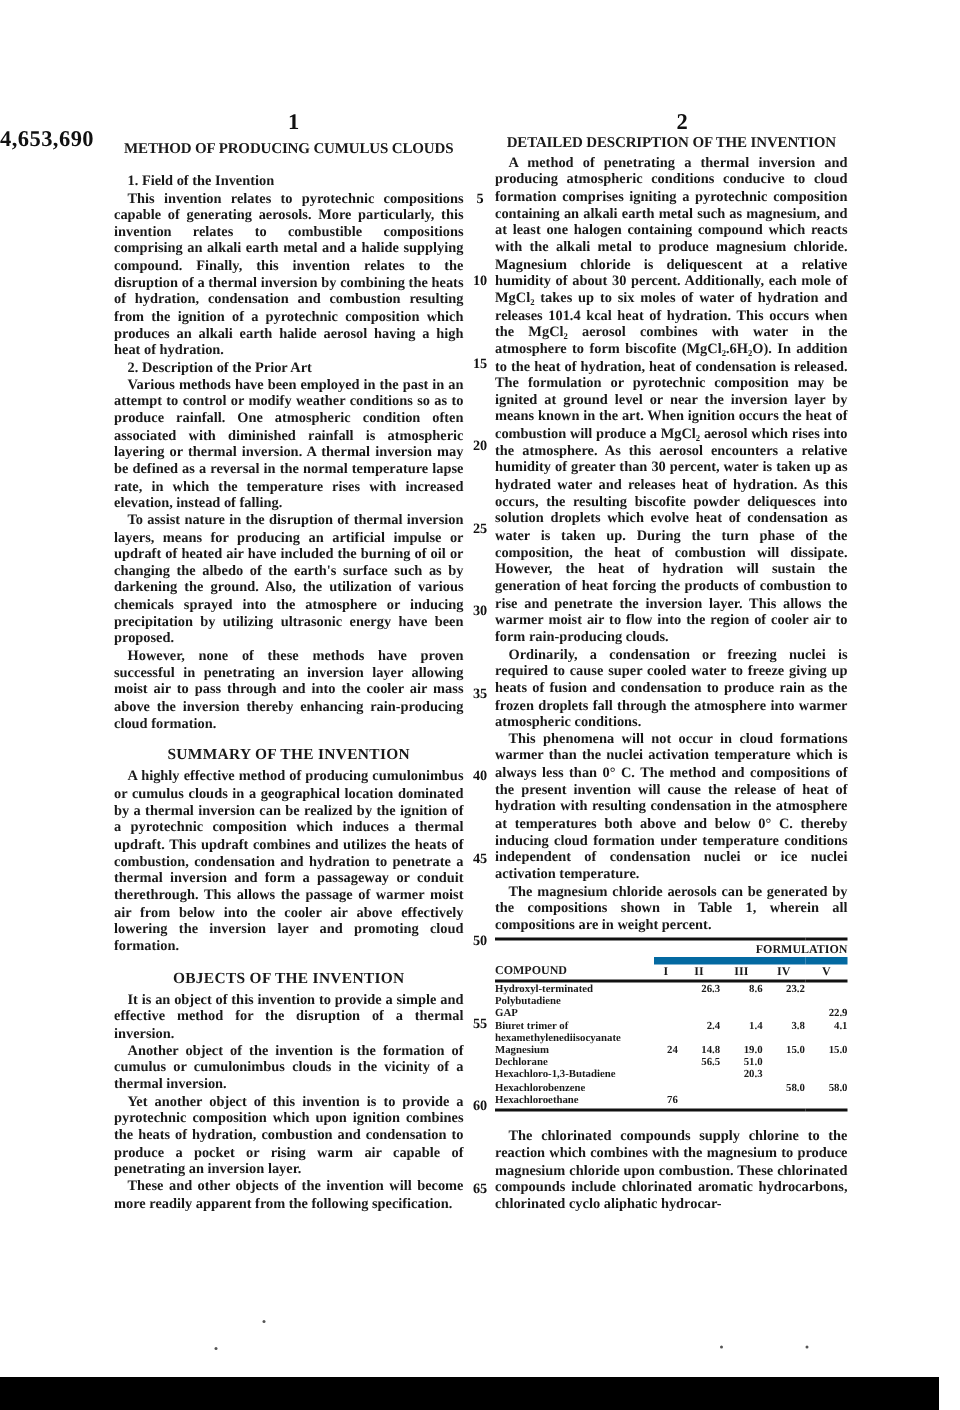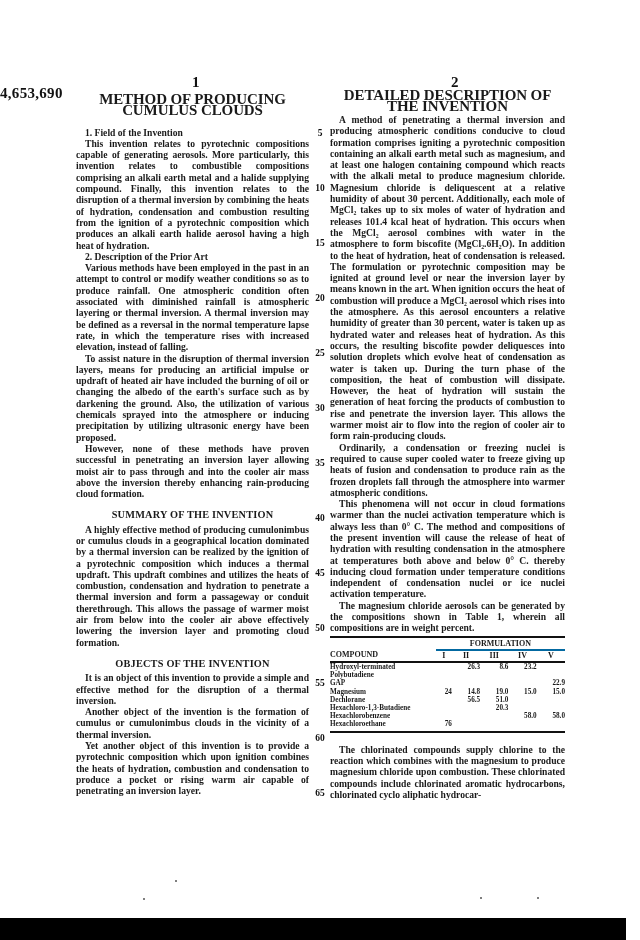--- a/index.html
+++ b/index.html
@@ -10,30 +10,30 @@
   .abs { position: absolute; }
   .patno { left: 0; width: 640px; top: 58px; text-align: left; font-size: 15px; font-weight: bold; letter-spacing: 0.3px; margin-top: 27px; }
   .colno { font-size: 15px; font-weight: bold; top: 74px; }
   .colno.left { left: 192px; }
   .colno.right { left: 451px; }
   .col { position: absolute; font-size: 9.6px; line-height: 11.3px; text-align: justify; font-weight: bold; color: #1a1a1a; }
   .col.left { left: 76px; top: 90px; width: 233px; }
   .col.right { left: 330px; top: 90px; width: 235px; }
   .col p { margin: 0; text-indent: 9px; }
   .col p.noindent { text-indent: 0; padding-left: 9px; }
-  .title-main { text-align: center; font-weight: bold; font-size: 15px; margin: 4px 0 10px 0; text-indent: 0; letter-spacing: -0.1px; }
+  .title-main { text-align: center; font-weight: bold; font-size: 10px; margin: 4px 0 10px 0; text-indent: 0; letter-spacing: -0.1px; }
   .sect { text-align: center; font-weight: bold; font-size: 10.3px; margin: 10px 0 3px 0; letter-spacing: 0.2px; }
   .sect.first { margin-top: 3px; }
   .lnum { position: absolute; left: 313px; font-size: 9.5px; font-weight: bold; width: 14px; text-align: center; }
   table.t1 { width: 100%; border-collapse: collapse; font-size: 7.2px; line-height: 8.2px; font-weight: bold; margin-top: 2px; }
   .t1cap { text-align: center; font-weight: bold; font-size: 10.5px; margin: 4px 0 2px 0; }
   .t1 .toprule td { border-top: 2px solid #111; padding: 0; height: 1px; }
   .t1 th { font-weight: bold; padding: 1px 0; text-align: center; }
   .t1 th.cmp { text-align: left; font-size: 8px; }
-  .t1 th.formu { border-bottom: 2px solid #0369a1; font-size: 8px; }
+  .t1 th.formu { border-bottom: 5px solid #0369a1; font-size: 8px; text-align: right; }
   .t1 tr.hdr2 th { border-bottom: 2px solid #111; font-size: 8px; }
   .t1 td { padding: 0; text-align: right; vertical-align: top; }
   .t1 td.name { text-align: left; width: 45%; }
   .t1 tr.last td { padding-bottom: 2px; }
   .t1 tr.botrule td { border-top: 2px solid #111; height: 1px; padding: 0; }
   .after { margin-top: 10px !important; }
   .blackbar { left: 0; top: 918px; width: 626px; height: 22px; background: #000; }
   .speck { position: absolute; width: 2px; height: 2px; background: #555; border-radius: 1px; }
 </style>
 </head>
@@ -50,20 +50,21 @@
   <p class="noindent">2. Description of the Prior Art</p>
   <p>Various methods have been employed in the past in an attempt to control or modify weather conditions so as to produce rainfall. One atmospheric condition often associated with diminished rainfall is atmospheric layering or thermal inversion. A thermal inversion may be defined as a reversal in the normal temperature lapse rate, in which the temperature rises with increased elevation, instead of falling.</p>
   <p>To assist nature in the disruption of thermal inversion layers, means for producing an artificial impulse or updraft of heated air have included the burning of oil or changing the albedo of the earth's surface such as by darkening the ground. Also, the utilization of various chemicals sprayed into the atmosphere or inducing precipitation by utilizing ultrasonic energy have been proposed.</p>
   <p>However, none of these methods have proven successful in penetrating an inversion layer allowing moist air to pass through and into the cooler air mass above the inversion thereby enhancing rain-producing cloud formation.</p>
   <div class="sect">SUMMARY OF THE INVENTION</div>
   <p>A highly effective method of producing cumulonimbus or cumulus clouds in a geographical location dominated by a thermal inversion can be realized by the ignition of a pyrotechnic composition which induces a thermal updraft. This updraft combines and utilizes the heats of combustion, condensation and hydration to penetrate a thermal inversion and form a passageway or conduit therethrough. This allows the passage of warmer moist air from below into the cooler air above effectively lowering the inversion layer and promoting cloud formation.</p>
   <div class="sect">OBJECTS OF THE INVENTION</div>
   <p>It is an object of this invention to provide a simple and effective method for the disruption of a thermal inversion.</p>
   <p>Another object of the invention is the formation of cumulus or cumulonimbus clouds in the vicinity of a thermal inversion.</p>
   <p>Yet another object of this invention is to provide a pyrotechnic composition which upon ignition combines the heats of hydration, combustion and condensation to produce a pocket or rising warm air capable of penetrating an inversion layer.</p>
+  <p>These and other objects of the invention will become more readily apparent from the following specification.</p>
 </div>
 
 <div class="lnum" style="top:128px">5</div>
 <div class="lnum" style="top:183px">10</div>
 <div class="lnum" style="top:238px">15</div>
 <div class="lnum" style="top:293px">20</div>
 <div class="lnum" style="top:348px">25</div>
 <div class="lnum" style="top:403px">30</div>
 <div class="lnum" style="top:458px">35</div>
 <div class="lnum" style="top:513px">40</div>
@@ -107,20 +108,28 @@
     </tr>
     <tr>
       <td class="name">GAP</td>
       <td></td>
       <td></td>
       <td></td>
       <td></td>
       <td>22.9</td>
     </tr>
     <tr>
+      <td class="name">Biuret trimer of hexamethylenediisocyanate</td>
+      <td></td>
+      <td>2.4</td>
+      <td>1.4</td>
+      <td>3.8</td>
+      <td>4.1</td>
+    </tr>
+    <tr>
       <td class="name">Magnesium</td>
       <td>24</td>
       <td>14.8</td>
       <td>19.0</td>
       <td>15.0</td>
       <td>15.0</td>
     </tr>
     <tr>
       <td class="name">Dechlorane</td>
       <td></td>

